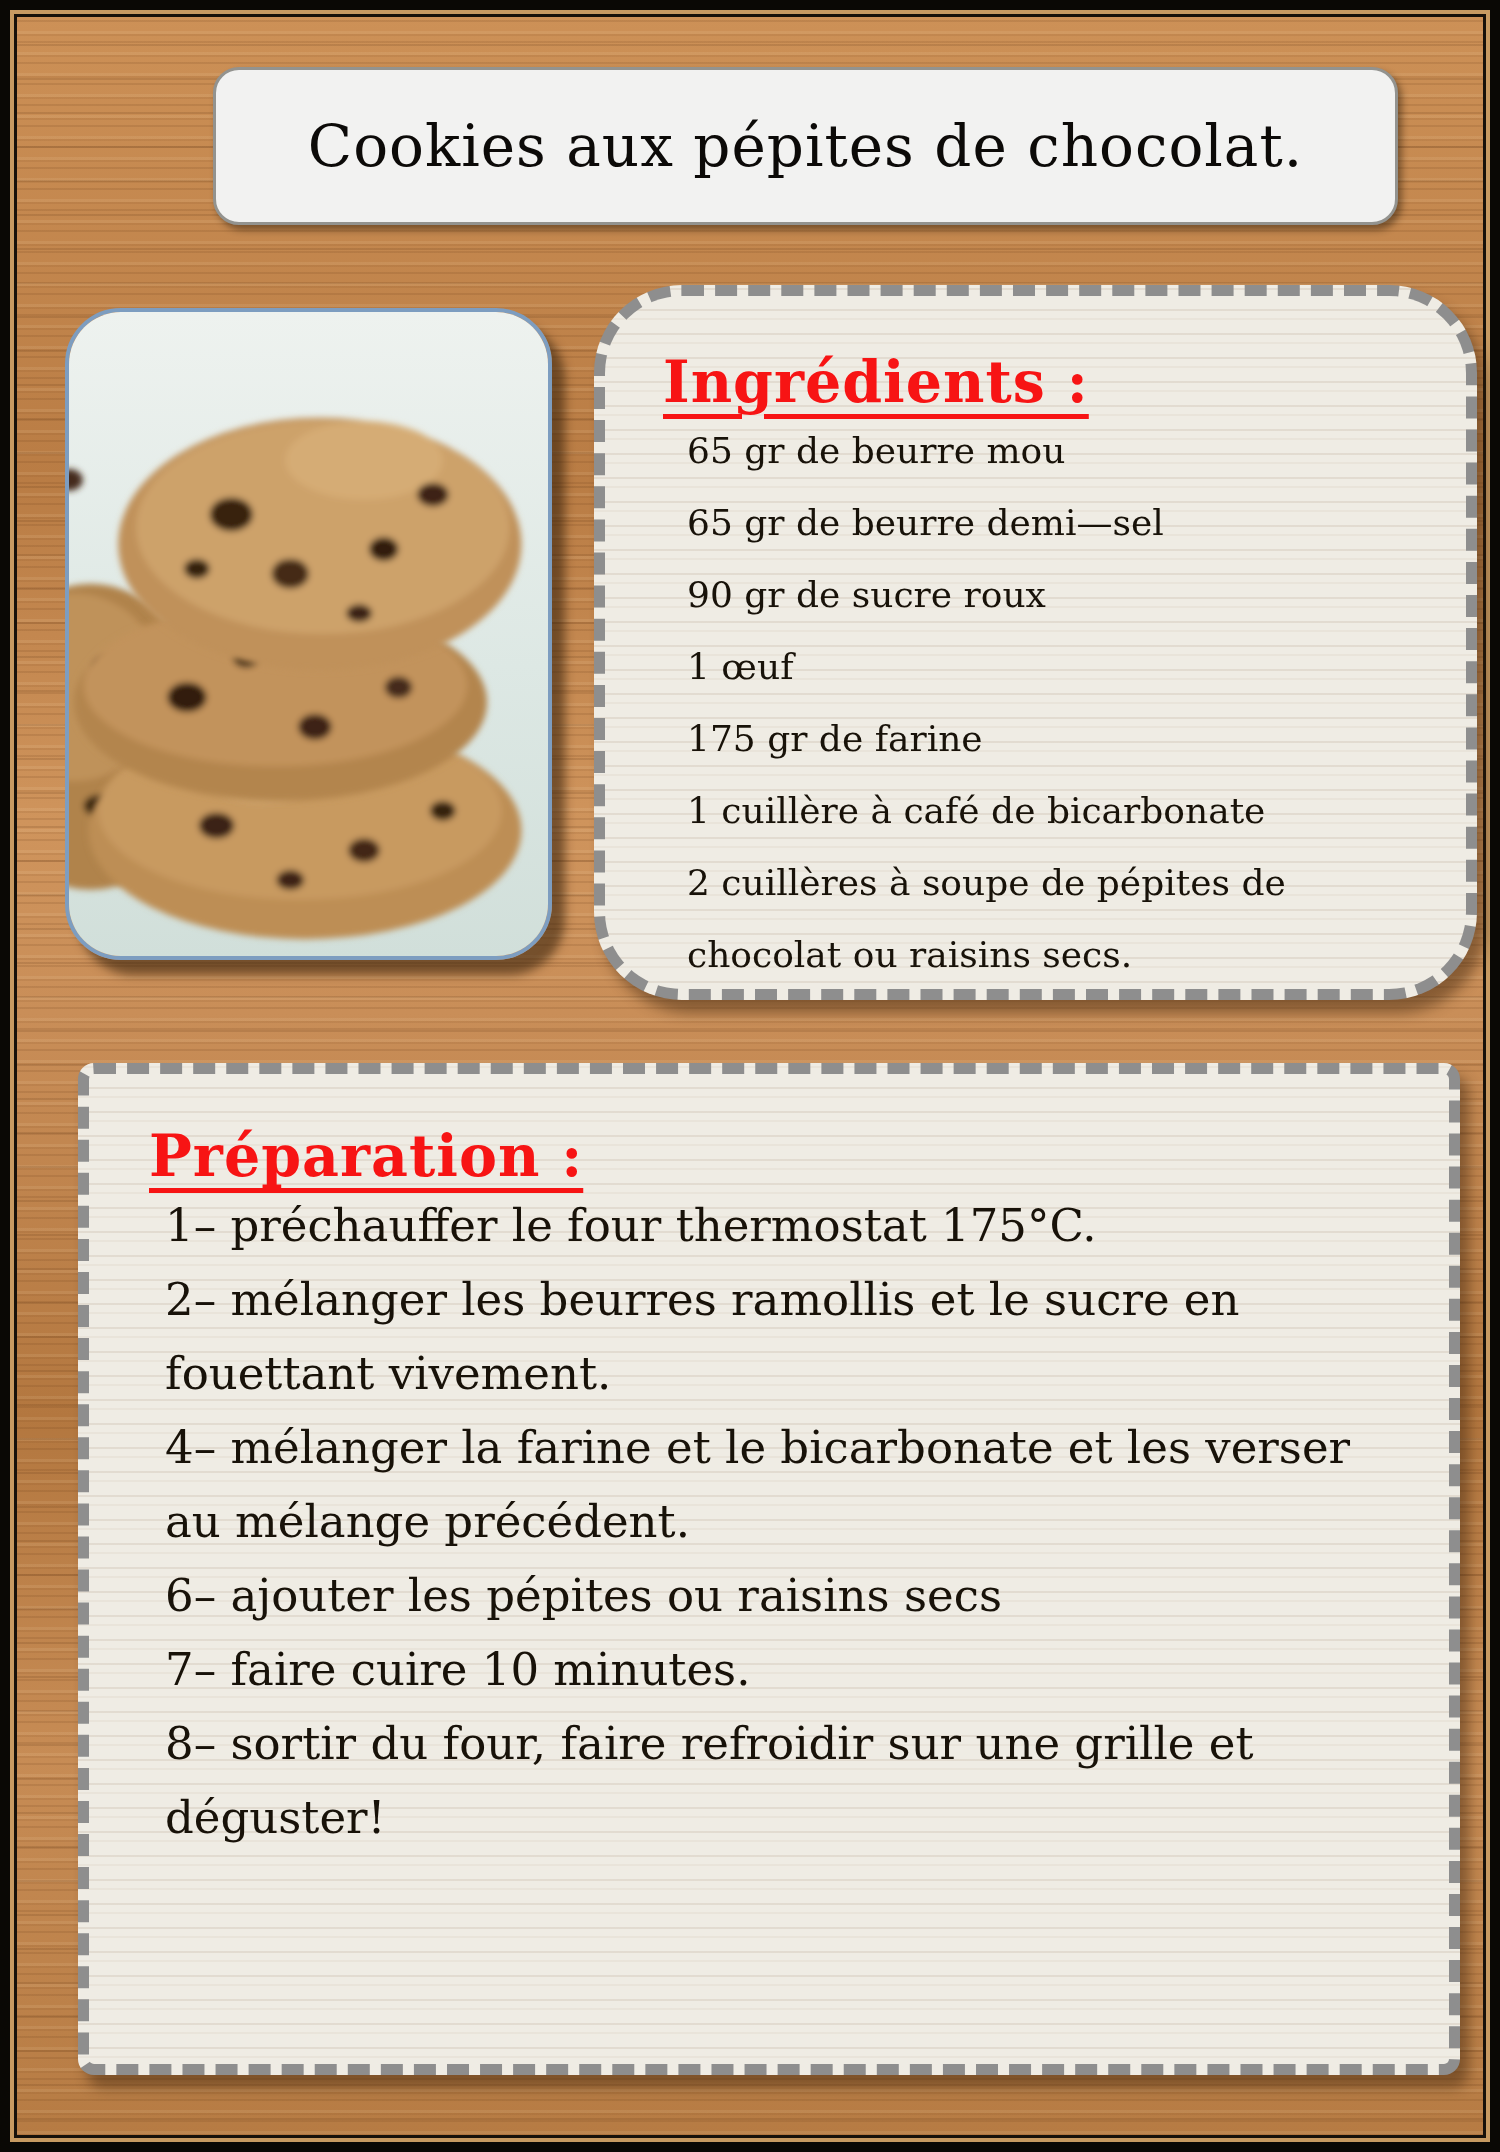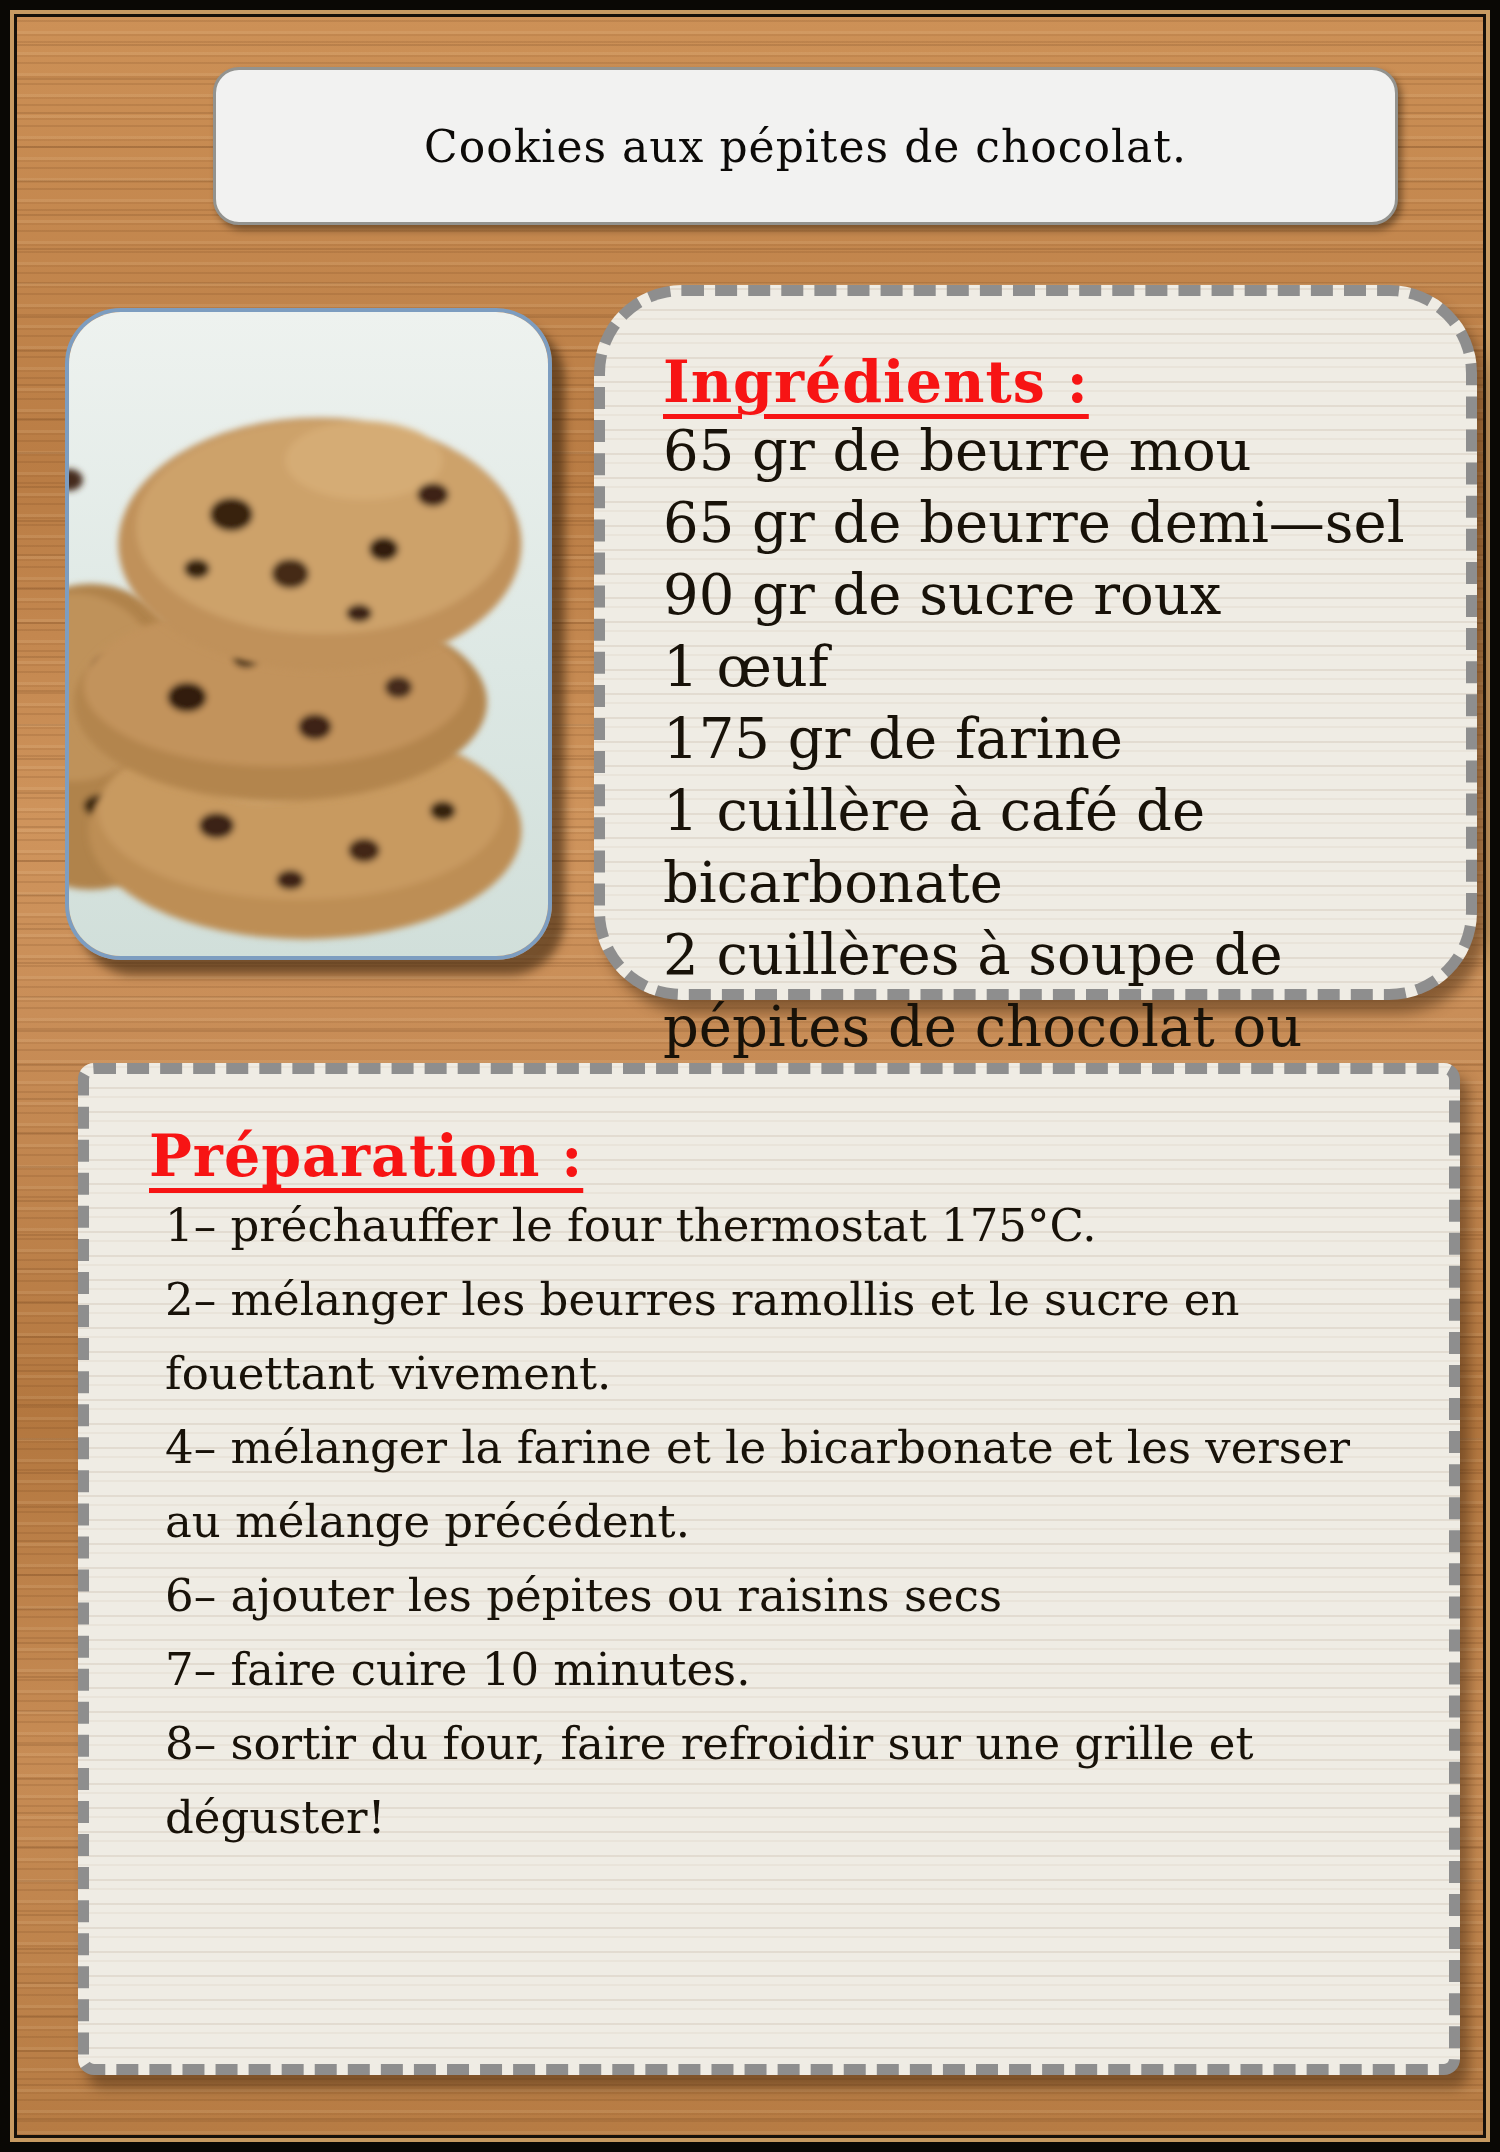--- a/index.html
+++ b/index.html
@@ -42,21 +42,21 @@
   .title-banner{
     position:absolute;left:203px;top:57px;width:1185px;height:158px;
     background:#f2f2f1;
     border:3px solid #93938f;
     border-radius:26px;
     box-shadow:4px 5px 7px rgba(30,18,5,0.45);
     display:flex;align-items:center;justify-content:center;
     box-sizing:border-box;
   }
   .title-banner h1{
-    margin:0;font-size:44px;font-weight:normal;color:#0c0a08;
+    margin:0;font-size:58px;font-weight:normal;color:#0c0a08;
     letter-spacing:1px;white-space:nowrap;
   }
   .photo{
     position:absolute;left:55px;top:298px;width:487px;height:652px;
     border-radius:56px;
     border:4px solid #7d9dc0;
     box-shadow:13px 15px 10px rgba(48,28,8,0.55);
     overflow:hidden;
     box-sizing:border-box;
   }
@@ -87,21 +87,21 @@
     text-underline-offset:12px;
     letter-spacing:1px;
     display:inline-block;
     text-align:right;
   }
   ul.plain{
     list-style:none;margin:0;padding:0;
   }
   .ingredients-list{margin-top:46px;}
   .ingredients-list li{
-    font-size:56px;color:#181209;line-height:72px;
+    font-size:36px;color:#181209;line-height:72px;margin-left:24px;
   }
   .prep-steps{margin-top:40px;}
   .prep-steps li{
     font-size:45px;color:#181209;line-height:74px;margin-left:16px;
   }
 </style>
 </head>
 <body>
 
 <div class="sheet">

